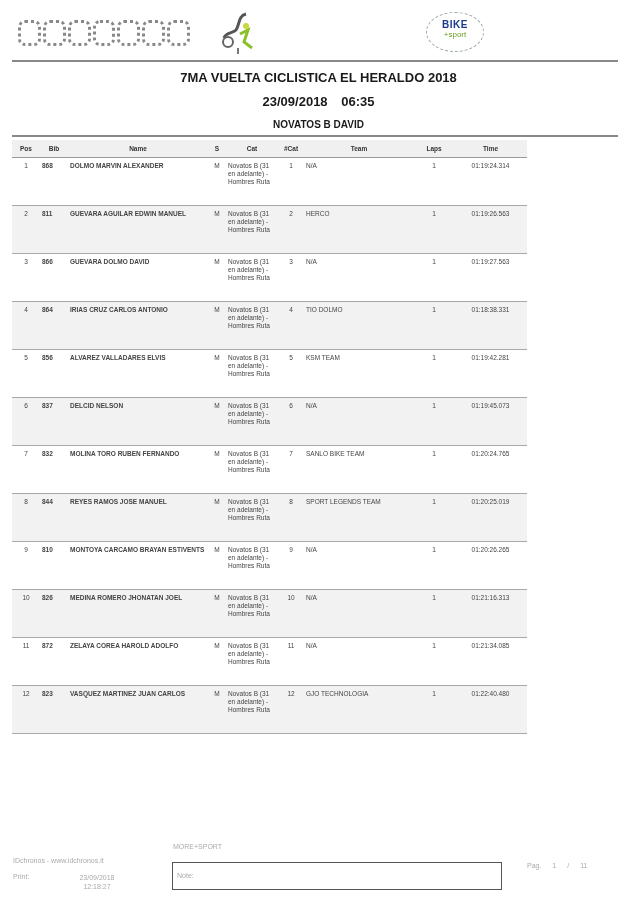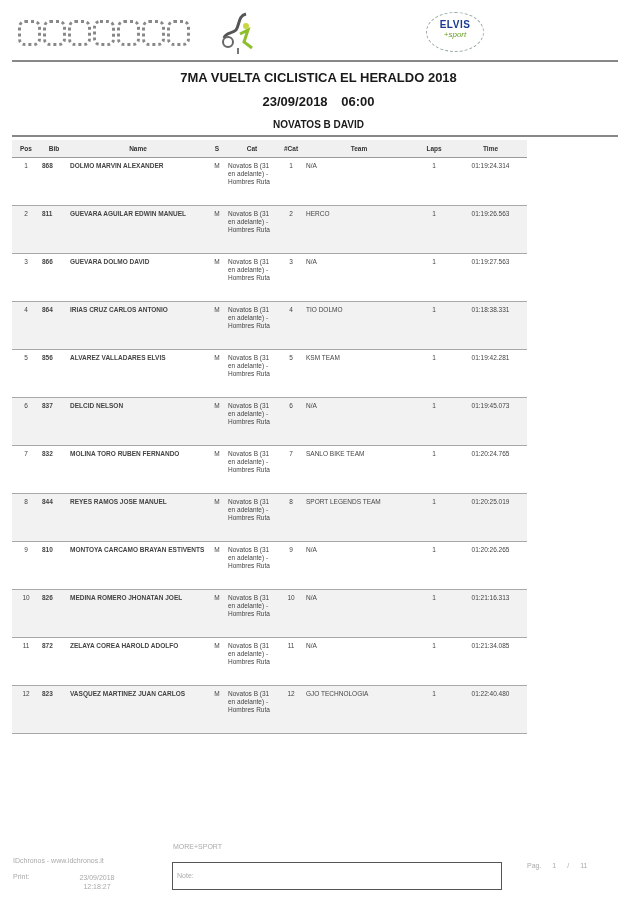--- a/index.html
+++ b/index.html
@@ -5,21 +5,21 @@
     html, body { margin: 0; padding: 0; background: #ffffff; }
     body { width: 637px; height: 900px; position: relative; overflow: hidden;
       font-family: "Liberation Sans", sans-serif; color: #222; }
     .logo-left { position: absolute; left: 18px; top: 18px; width: 172px; height: 30px;
       display: flex; gap: 2px; align-items: center; }
     .logo-left span { flex: 1; height: 26px; border: 3px dotted #888; border-radius: 7px; box-sizing: border-box; }
     .logo-bike { position: absolute; left: 218px; top: 10px; width: 42px; height: 46px; }
     .logo-more { position: absolute; left: 426px; top: 12px; width: 58px; height: 40px;
       border: 1px dashed #9aa; border-radius: 50%; text-align: center; box-sizing: border-box; }
     .logo-more .m1 { font-size: 10px; font-weight: bold; color: #1a3a8f; margin-top: 6px; letter-spacing: 0.5px; }
-    .logo-more .m2 { font-size: 8px; color: #6aa028; font-style: italic; }
+    .logo-more .m2 { font-size: 8px; color: #6aa028; }
     .hr { position: absolute; left: 12px; width: 606px; height: 2px; background: #888; }
     .title { position: absolute; left: 0; width: 637px; text-align: center; font-weight: bold; color: #1a1a1a; }
     .t1 { top: 70px; font-size: 13px; }
     .t2 { top: 94px; font-size: 13px; word-spacing: 10px; }
     .t3 { top: 119px; font-size: 10px; }
     table.results { position: absolute; left: 12px; top: 140px; width: 515px; border-collapse: collapse;
       font-size: 6.5px; table-layout: fixed; }
     table.results th { background: #f0f0f0; font-weight: bold; height: 17px; padding: 0; text-align: center;
       border-bottom: 1.5px solid #9a9a9a; color: #333; }
     table.results td { vertical-align: top; padding: 4px 2px 0 2px; height: 48px; color: #444;
@@ -52,27 +52,27 @@
     <span></span>
 </div>
 <svg class="logo-bike" viewBox="0 0 42 46">
   <path d="M28 4 C20 6 22 14 18 20 C14 24 8 22 6 28" stroke="#555" stroke-width="3" fill="none"></path>
   <circle cx="10" cy="32" r="5" stroke="#666" stroke-width="2" fill="none"></circle>
   <path d="M22 24 L30 20 L26 32 L34 38" stroke="#8cbf2a" stroke-width="3" fill="none"></path>
   <circle cx="28" cy="16" r="3" fill="#c9d640"></circle>
   <path d="M20 38 L20 44" stroke="#777" stroke-width="2"></path>
 </svg>
 <div class="logo-more">
-  <div class="m1">ELVIS</div>
+  <div class="m1">BIKE</div>
   <div class="m2">+sport</div>
 </div>
 
 <div class="hr" style="top:60px;"></div>
 <div class="title t1">7MA VUELTA CICLISTICA EL HERALDO 2018</div>
-<div class="title t2">23/09/2018    06:00</div>
+<div class="title t2">23/09/2018    06:35</div>
 <div class="title t3">NOVATOS B DAVID</div>
 <div class="hr" style="top:135px;"></div>
 
 <table class="results">
   <colgroup>
     <col style="width:28px">
       <col style="width:28px">
       <col style="width:140px">
       <col style="width:18px">
     <col style="width:52px">

